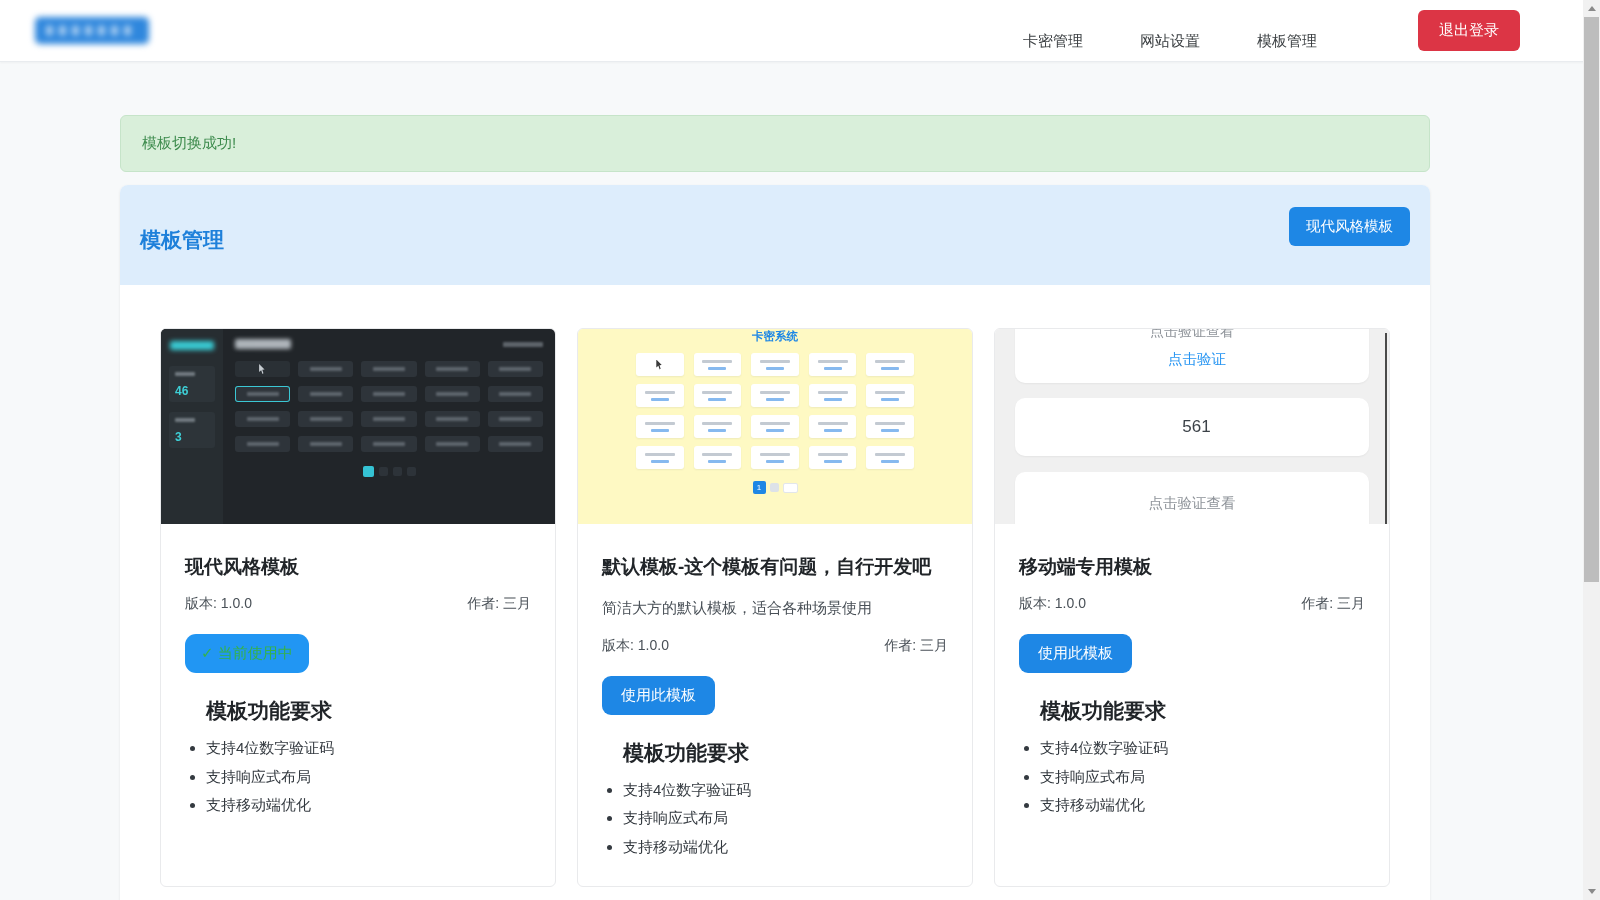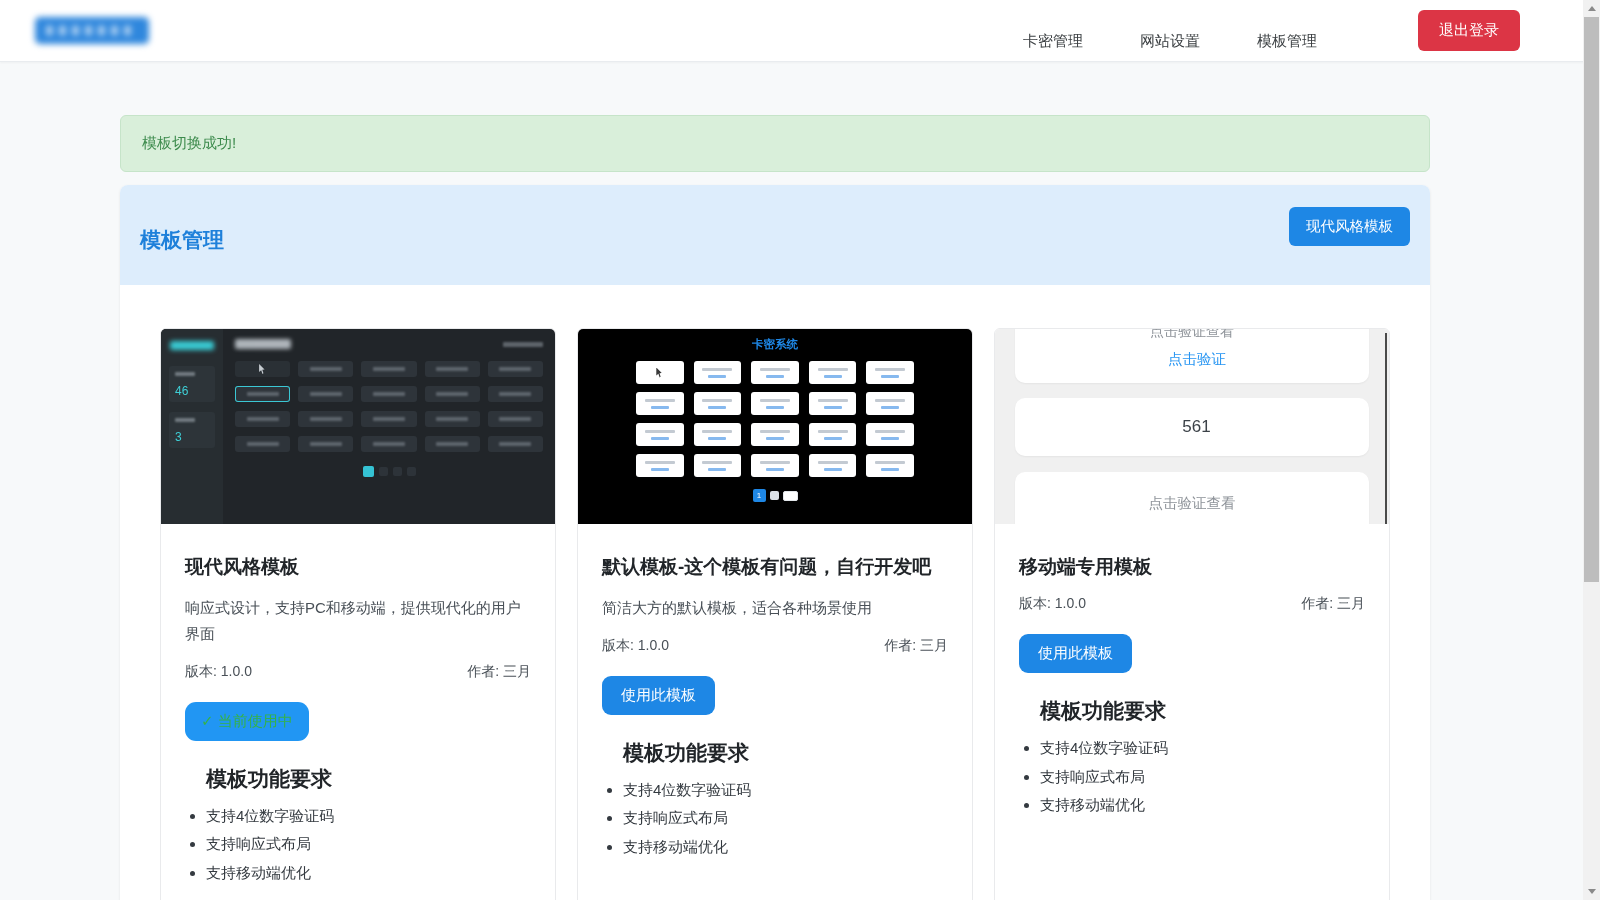--- a/index.html
+++ b/index.html
@@ -67,36 +67,36 @@
 
   
   .preview { height:195px; position:relative; overflow:hidden; }
 
   
   .preview-dark { background:#212529; display:flex; }
   .p1-sidebar { width:62px; background:#272d31; padding:10px 8px; flex-shrink:0; }
   .p1-logo { height:9px; width:44px; background:#39cbd4; border-radius:2px; filter:blur(2.5px); margin:2px 0 16px 1px; }
   .p1-stat { background:#2d3439; border-radius:3px; padding:6px 6px; margin-bottom:10px; height:36px; }
   .p1-stat-label { display:block; width:20px; height:4px; background:#828b92; opacity:.8; filter:blur(1px); border-radius:1px; margin-bottom:5px; }
-  .p1-stat-num { color:#3ecfd6; font-size:12px; font-weight:normal; font-style:normal; }
+  .p1-stat-num { color:#3ecfd6; font-size:12px; font-weight:bold; font-style:normal; }
   .p1-main { flex:1; padding:10px 12px; }
   .p1-header { display:flex; justify-content:space-between; align-items:center; margin-bottom:12px; }
   .p1-title-bar { width:56px; height:10px; background:#c7ced4; opacity:.85; filter:blur(2px); border-radius:2px; }
   .p1-user-bar { width:40px; height:5px; background:#858d94; opacity:.6; filter:blur(1.2px); border-radius:1px; }
   .p1-grid { display:grid; grid-template-columns:repeat(5,1fr); gap:9px 8px; }
   .p1-tile { height:16px; background:#2e343a; border-radius:3px; display:flex; align-items:center; justify-content:center; }
   .p1-tile .bar { width:58%; height:4px; background:#8d969e; opacity:.5; filter:blur(1px); border-radius:1px; }
   .p1-tile.is-active { box-shadow:inset 0 0 0 1px #3bc7d4; }
   .p1-tile.is-first { background:#2a3035; }
   .p1-pager { display:flex; justify-content:center; align-items:center; gap:5px; margin-top:14px; }
   .pg { width:9px; height:9px; background:#2d3339; border-radius:2px; }
   .pg.active { width:11px; height:11px; background:#35c3d4; }
 
   
-  .preview-light { background:#000000; padding-top:8px; text-align:center; }
+  .preview-light { background:#fef9c3; padding-top:0; text-align:center; }
   .p2-title { color:#1e87e5; font-weight:bold; font-size:11.5px; margin-bottom:9px; }
   .p2-grid { display:grid; grid-template-columns:repeat(5,1fr); gap:8px 10px; padding:0 58px; }
   .p2-tile {
     height:23px; background:#fff; border-radius:3px;
     box-shadow:0 1px 2px rgba(30,50,80,.07);
     display:flex; flex-direction:column; align-items:center; justify-content:center; gap:4px;
   }
   .p2-tile .bar-g { width:30px; height:3px; background:#c3cad2; border-radius:1px; filter:blur(.6px); }
   .p2-tile .bar-b { width:18px; height:3px; background:#86b9ef; border-radius:1px; filter:blur(.6px); }
   .p2-pager { display:flex; justify-content:center; align-items:center; gap:4px; margin-top:12px; }
@@ -258,21 +258,20 @@
               <div class="p1-pager">
                   <span class="pg active"></span>
                   <span class="pg"></span>
                   <span class="pg"></span>
                   <span class="pg"></span>
                 </div>
             </div>
           </div>
           <div class="card-body">
             <h3 class="card-title">现代风格模板</h3>
-            <p class="card-desc">响应式设计，支持PC和移动端，提供现代化的用户界面</p>
             <div class="meta">
               <span><span>版本:</span> <span>1.0.0</span></span>
               <span><span>作者:</span> <span>三月</span></span>
             </div>
             <button class="btn-current">✓ 当前使用中</button>
             <div class="features">
               <h4>模板功能要求</h4>
               <ul>
                 <li>支持4位数字验证码</li>
                 <li>支持响应式布局</li>

